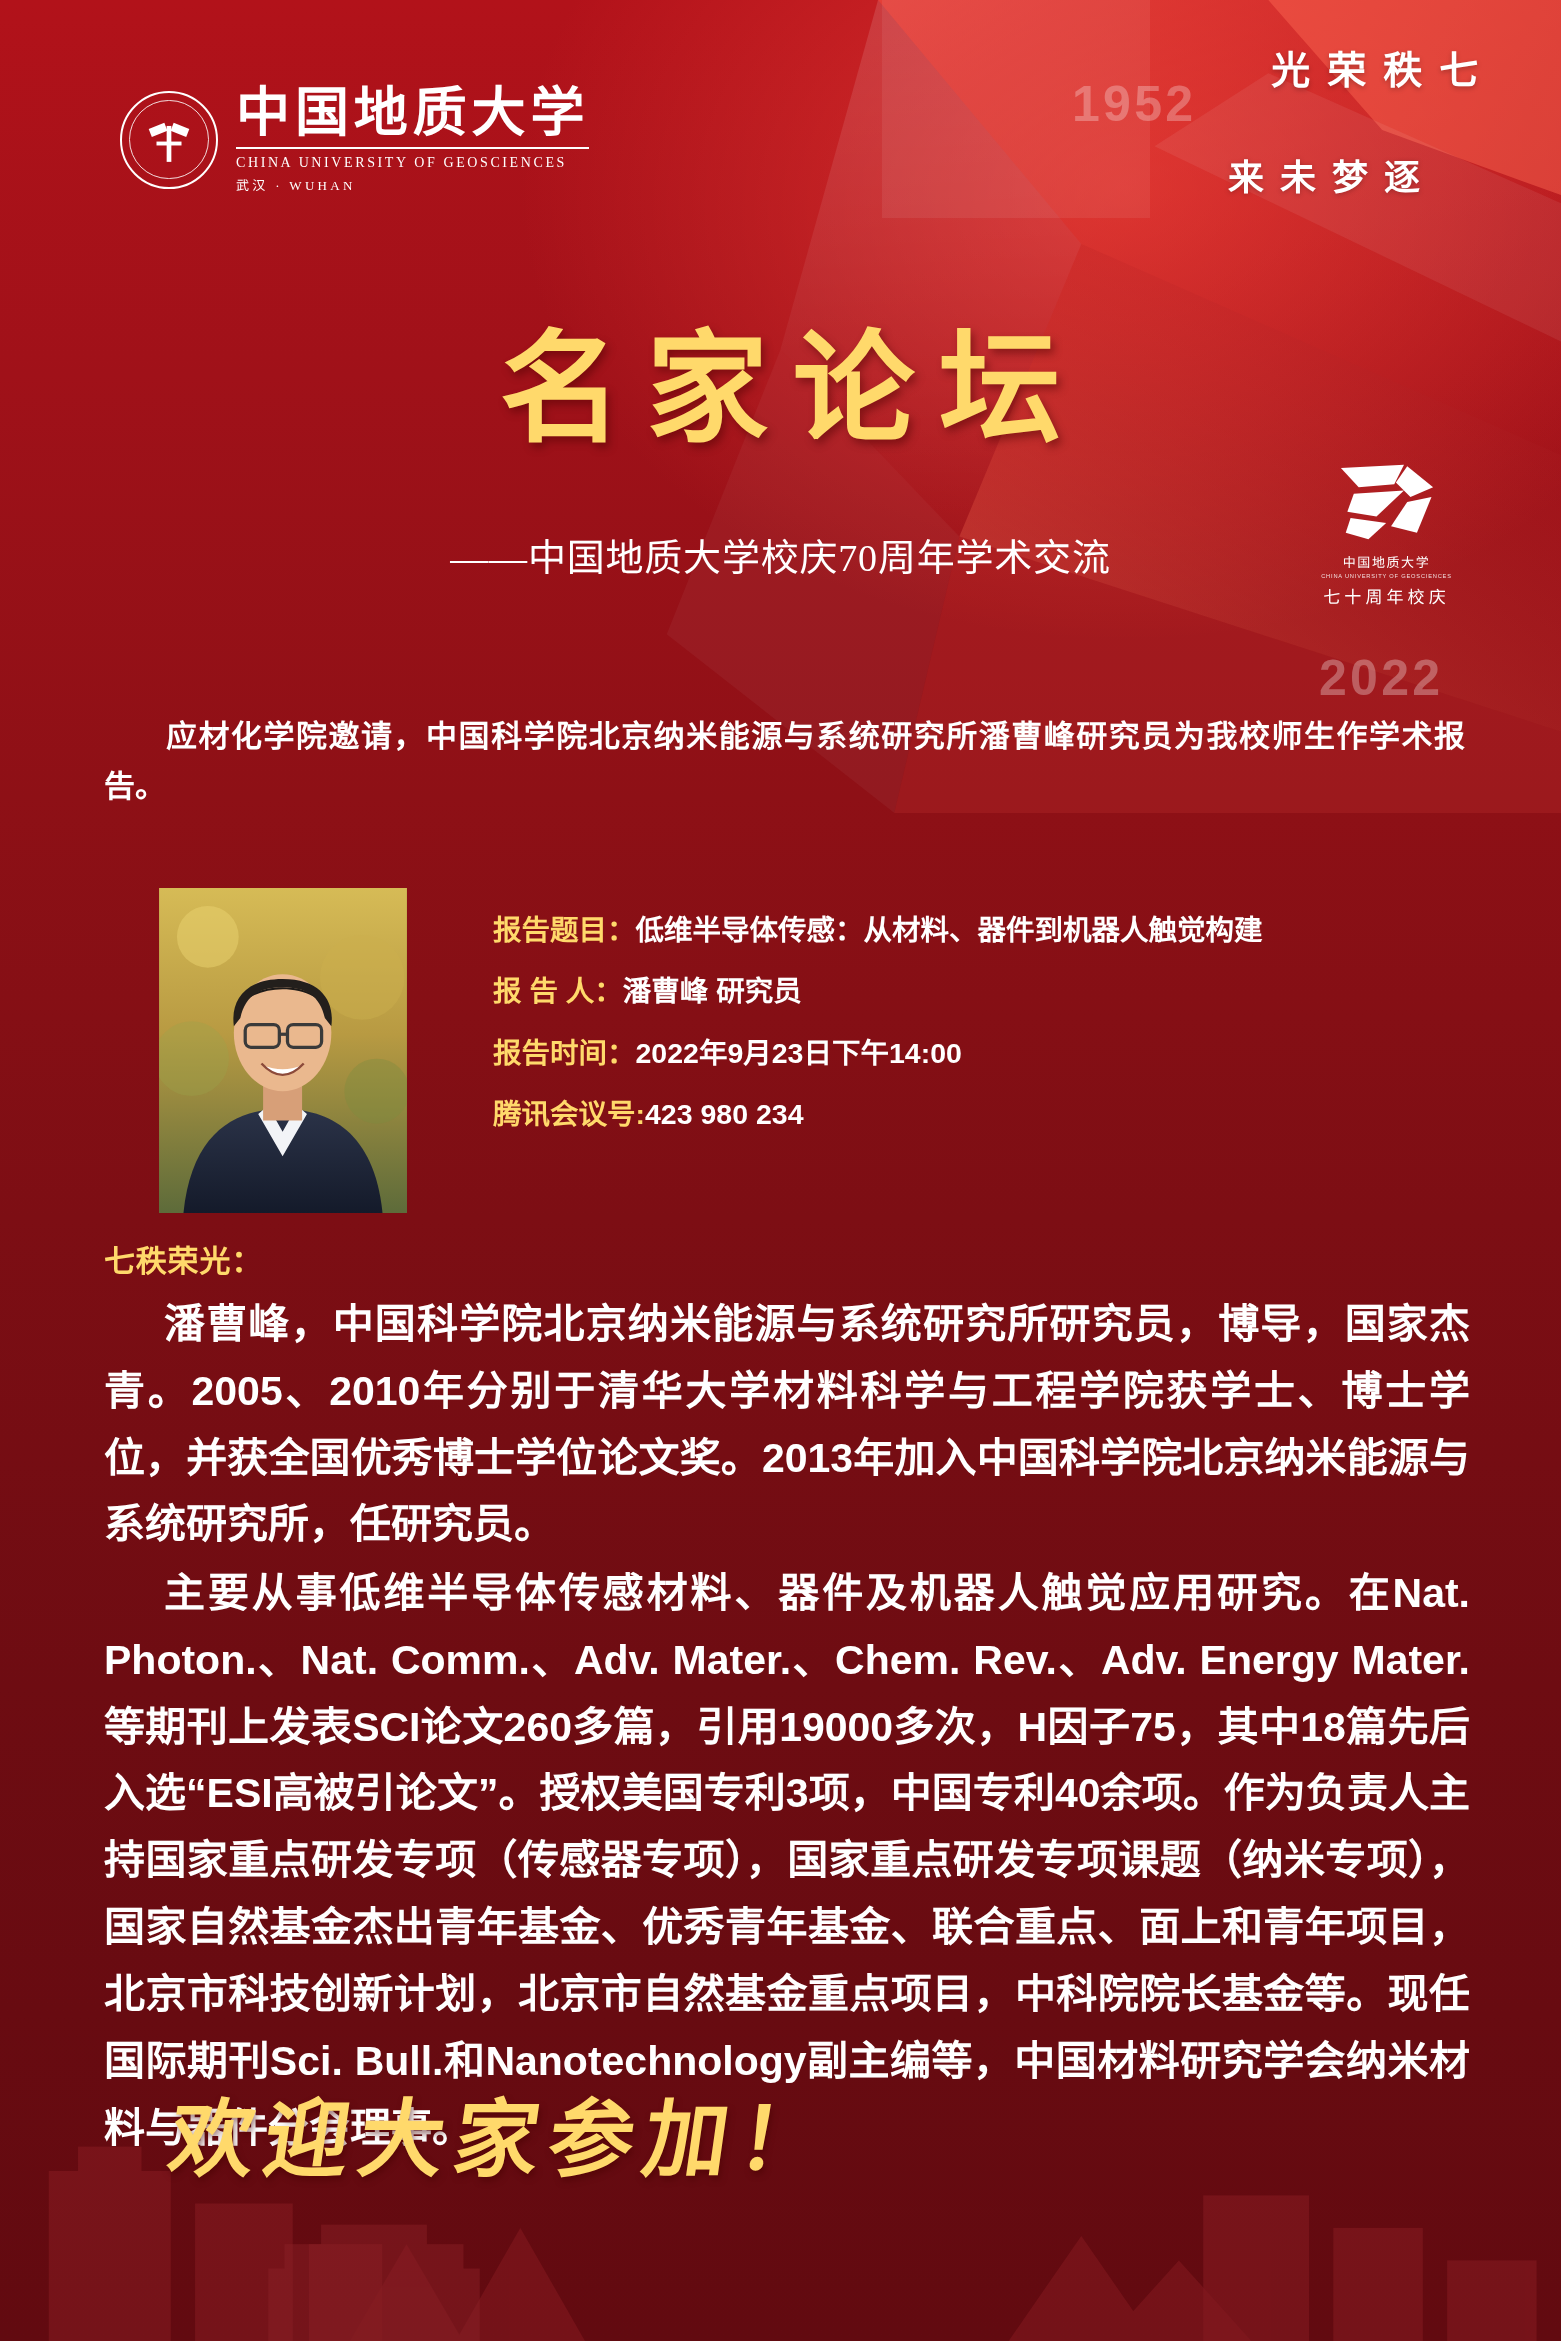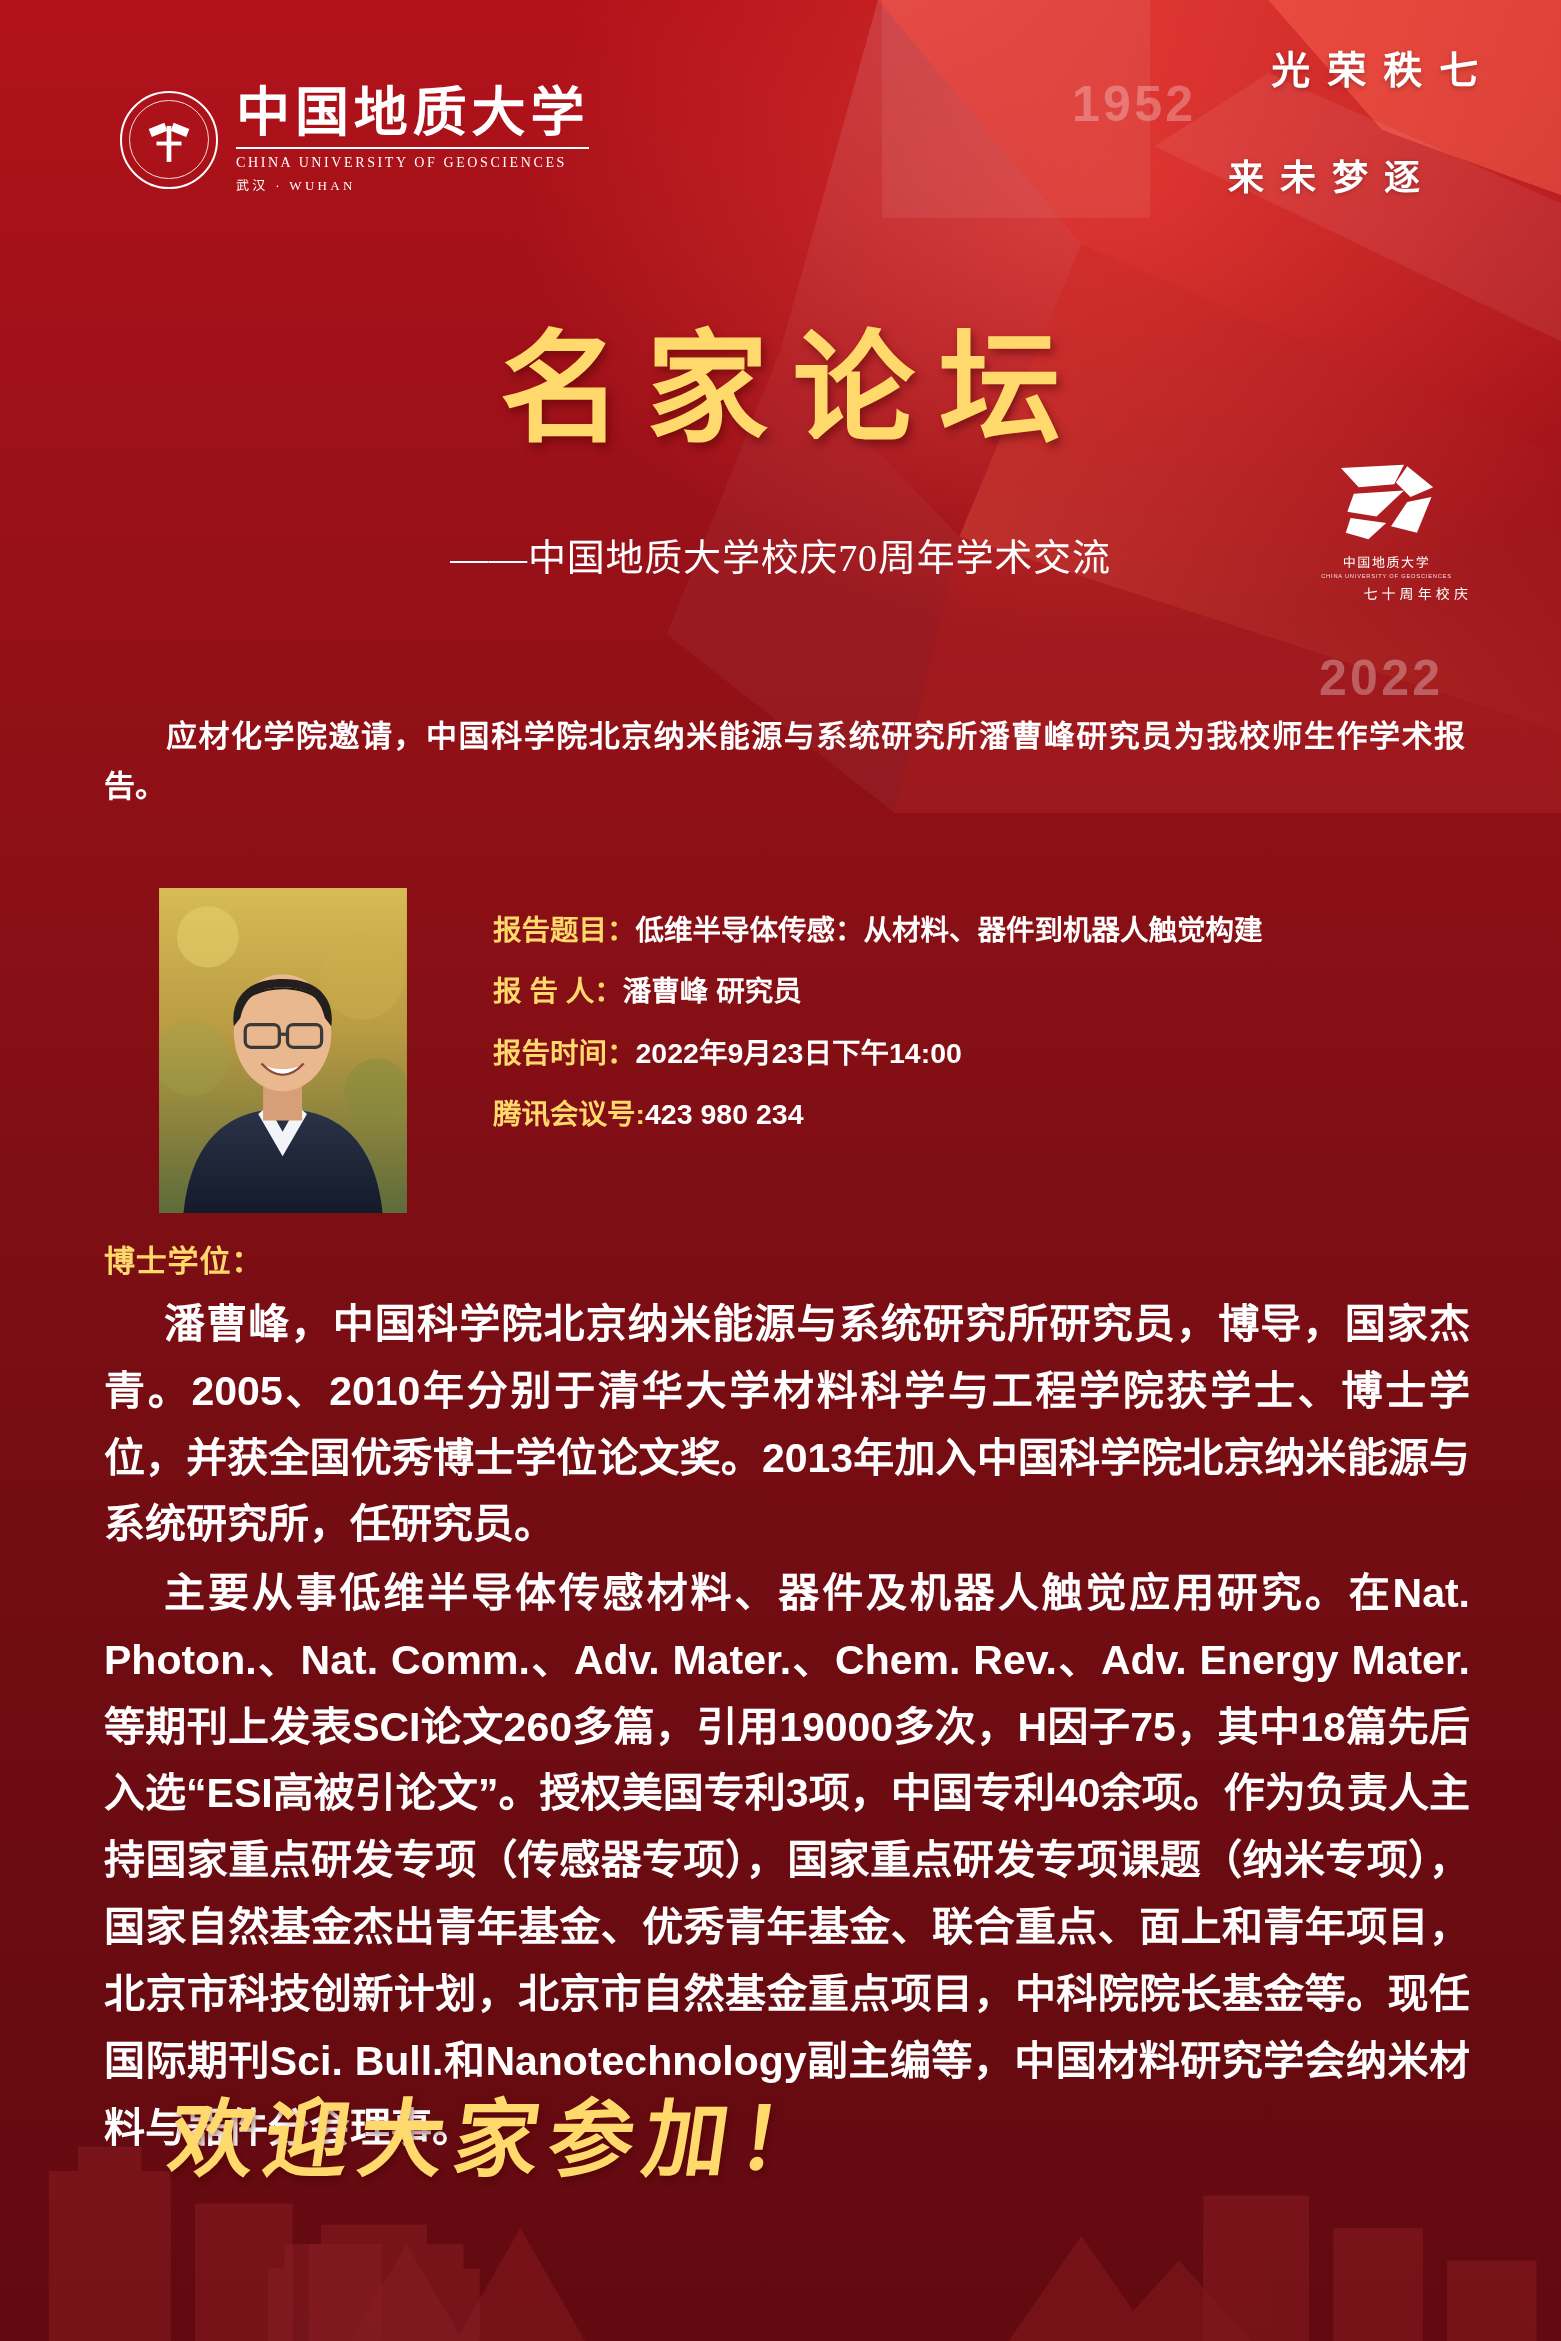--- a/index.html
+++ b/index.html
@@ -146,25 +146,24 @@
     font-family: "Liberation Serif", serif;
   }
   .emblem .em-en {
     color: rgba(255,255,255,0.85);
     font-size: 5.7px;
     letter-spacing: 0.8px;
     margin-top: 2.4px;
   }
   .emblem .em-sub {
     color: #ffffff;
-    font-size: 14px;
+    font-size: 17px;
     letter-spacing: 4.1px;
     margin-top: 4.1px;
     font-family: Liberation Sans, sans-serif;
-    text-align: right;
   }
 
   
   .main-title {
     position: absolute;
     left: 0; right: 0; top: 289px;
     text-align: center;
     color: #ffd96b;
     font-size: 122px;
     font-weight: 700;
@@ -413,21 +412,21 @@
       <span class="label">报 告 人：</span><span class="value">潘曹峰 研究员</span>
     </div>
     <div class="detail-row">
       <span class="label">报告时间：</span><span class="value">2022年9月23日下午14:00</span>
     </div>
     <div class="detail-row">
       <span class="label">腾讯会议号:</span><span class="value">423 980 234</span>
     </div>
   </div>
 
-  <div class="bio-head">博士学位：</div>
+  <div class="bio-head">七秩荣光：</div>
   <div class="bio-body">
     <p>潘曹峰，中国科学院北京纳米能源与系统研究所研究员，博导，国家杰青。2005、2010年分别于清华大学材料科学与工程学院获学士、博士学位，并获全国优秀博士学位论文奖。2013年加入中国科学院北京纳米能源与系统研究所，任研究员。</p>
     <p>主要从事低维半导体传感材料、器件及机器人触觉应用研究。在Nat. Photon.、Nat. Comm.、Adv. Mater.、Chem. Rev.、Adv. Energy Mater.等期刊上发表SCI论文260多篇，引用19000多次，H因子75，其中18篇先后入选“ESI高被引论文”。授权美国专利3项，中国专利40余项。作为负责人主持国家重点研发专项（传感器专项），国家重点研发专项课题（纳米专项），国家自然基金杰出青年基金、优秀青年基金、联合重点、面上和青年项目，北京市科技创新计划，北京市自然基金重点项目，中科院院长基金等。现任国际期刊Sci. Bull.和Nanotechnology副主编等，中国材料研究学会纳米材料与器件分会理事。</p>
   </div>
 
   <div class="skyline">
     <svg width="1561" height="342" viewBox="0 0 1920 420" xmlns="http://www.w3.org/2000/svg">
       <g fill="#d8444a" opacity="0.55">
         <rect x="60" y="210" width="150" height="210"></rect>
         <rect x="96" y="180" width="78" height="40"></rect>

